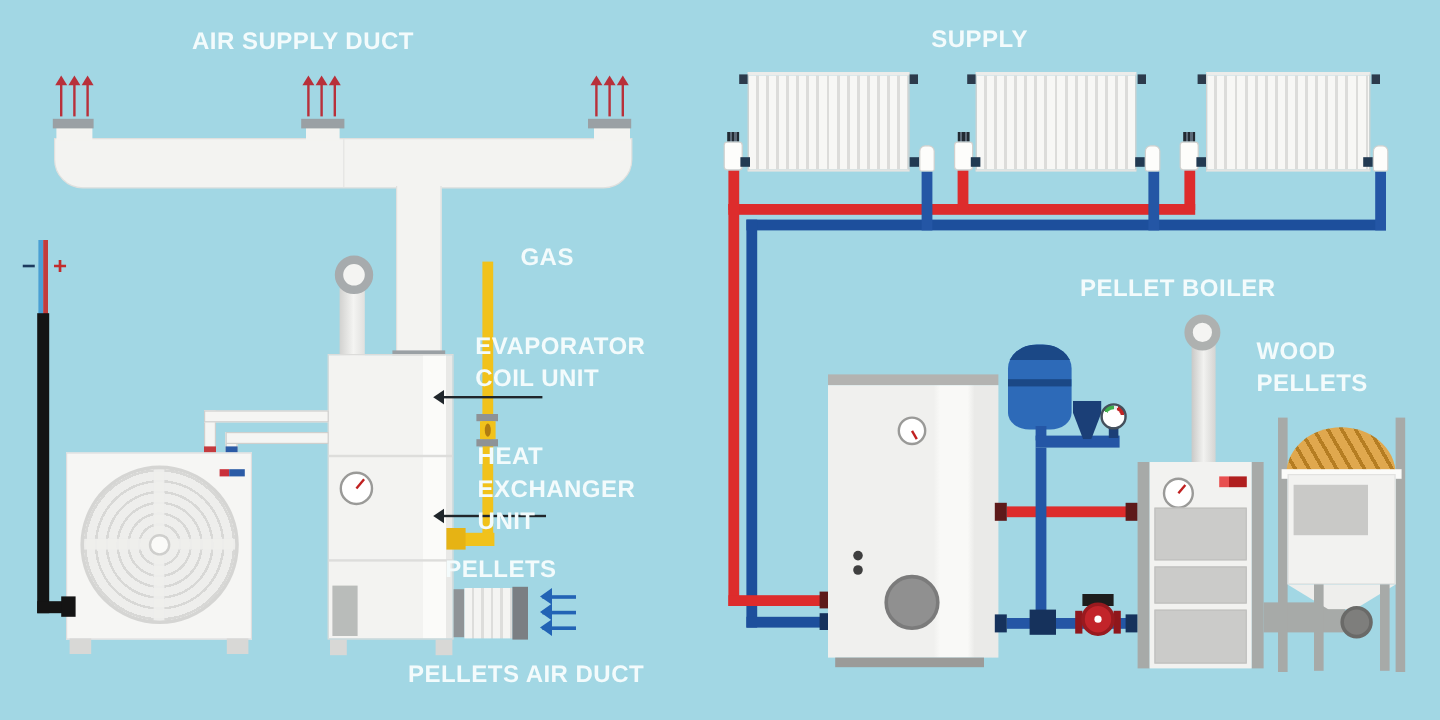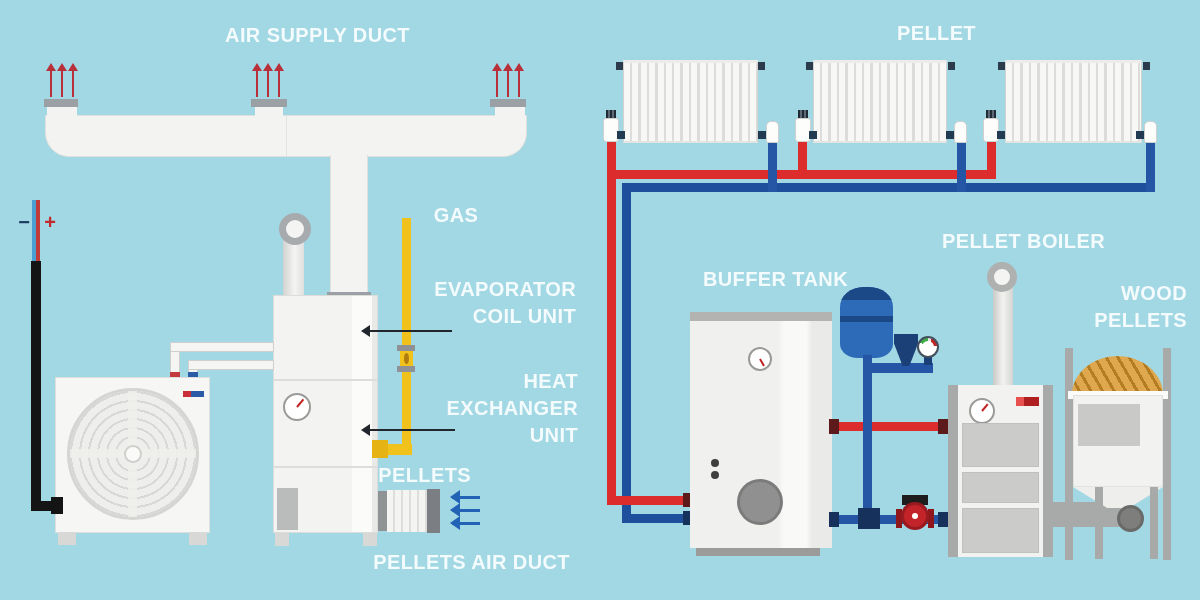--- a/index.html
+++ b/index.html
@@ -1,19 +1,19 @@
 <!DOCTYPE html>
 <html><head>
 <meta charset="utf-8">
 <style>
 *{box-sizing:border-box;margin:0;padding:0}
 body{background:#7db9c8;font-family:"Liberation Sans",sans-serif}
 .stage{position:relative;width:1200px;height:600px;background:#a2d7e4;overflow:hidden}
 .abs{position:absolute;display:block}
-.lbl{position:absolute;color:#f3fbfc;font:700 20px "Liberation Sans",sans-serif;letter-spacing:.4px;text-align:right;line-height:27px}
+.lbl{position:absolute;color:#f3fbfc;font:700 20px "Liberation Sans",sans-serif;letter-spacing:.4px;text-align:left;line-height:27px}
 .white{background:#f3f3f1;border:1px solid #e0e0de}
 .red{background:#dd2c2c}
 .blue{background:#2456a5}
 .bluedark{background:#1d4f9c}
 .navy{background:#16325c}
 .grayfit{background:#a7aaa8}
 .up-red{position:absolute;width:2px;height:30px;background:#b8303a}
 .up-red::before{content:"";position:absolute;top:-9px;left:-4px;border:5px solid transparent;border-bottom:8px solid #b8303a}
 .arr-left{position:absolute;height:2px;background:#20262b}
 .arr-left::before{content:"";position:absolute;left:-9px;top:-5px;border:6px solid transparent;border-right:9px solid #20262b}
@@ -266,21 +266,21 @@
     <div>EXCHANGER</div>
     <div>UNIT</div>
   </div>
   <div class="lbl" id="lbl-evap">
     <div>EVAPORATOR</div>
     <div>COIL UNIT</div>
   </div>
   <div class="lbl" id="lbl-filter">PELLETS</div>
   <div class="lbl" id="lbl-retad">PELLETS AIR DUCT</div>
 
-  <div class="lbl" id="lbl-heating">PELLET</div>
+  <div class="lbl" id="lbl-heating">SUPPLY</div>
   <i class="radiator" id="rad1"></i>
   <i class="radiator" id="rad2"></i>
   <i class="radiator" id="rad3"></i>
   <i class="brk" style="left:616px"></i>
   <i class="brk" style="left:758px"></i>
   <i class="brk" style="left:806px"></i>
   <i class="brk" style="left:948px"></i>
   <i class="brk" style="left:998px"></i>
   <i class="brk" style="left:1143px"></i>
 
@@ -308,21 +308,20 @@
   <i class="tcap" style="left:986px"></i>
   <i class="tvalve" style="left:983px"></i>
   <i class="vconn" style="left:997px"></i>
   <i class="vconn" style="left:758px"></i>
   <i class="lvalve" style="left:766px"></i>
   <i class="vconn" style="left:946px"></i>
   <i class="lvalve" style="left:954px"></i>
   <i class="vconn" style="left:1136px"></i>
   <i class="lvalve" style="left:1144px"></i>
 
-  <div class="lbl" id="lbl-buffer">BUFFER TANK</div>
   <i class="abs" id="btank-cap"></i>
   <i class="abs" id="btank"></i>
   <i class="abs" id="btank-base"></i>
   <div class="gauge" id="btank-gauge">
       <i class="needle"></i>
     </div>
   <i class="abs" id="bdot1"></i>
   <i class="abs" id="bdot2"></i>
   <i class="abs" id="bcircle"></i>
 

